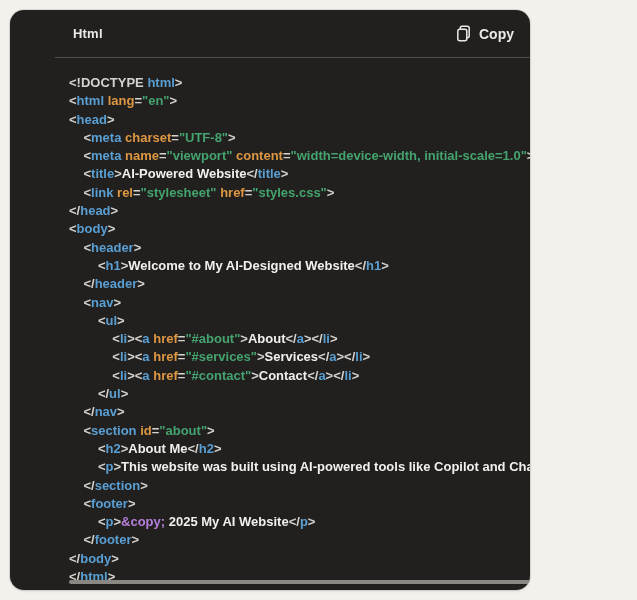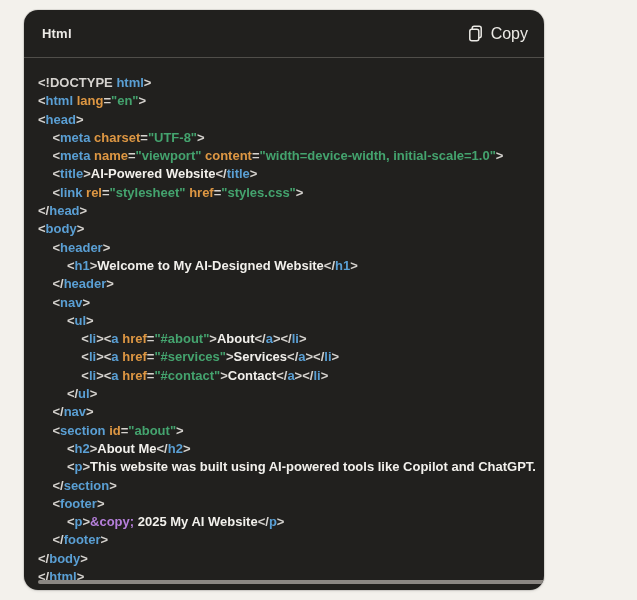--- a/index.html
+++ b/index.html
@@ -4,26 +4,27 @@
 <style>
   * { margin: 0; padding: 0; box-sizing: border-box; }
   html, body { width: 637px; height: 600px; }
   body {
     background: var(--page_bg, #f3f1ec);
     font-family: "Liberation Sans", sans-serif;
     overflow: hidden;
   }
   .card {
     position: absolute;
-    left: 24px; top: 10px;
+    left: 10px; top: 10px;
     width: 520px; height: 580px;
     background: var(--card_bg, #21201e);
     border-radius: 14px;
     box-shadow: 0 0 0 1px rgba(0,0,0,0.08), 0 1px 3px rgba(0,0,0,0.12);
     overflow: hidden;
+    padding-left: 45px;
   }
   .code-header {
     height: 48px;
     display: flex;
     align-items: center;
     justify-content: space-between;
     padding: 0 16px 0 18px;
     border-bottom: 1px solid var(--divider, #504e4a);
   }
   .lang-label {
@@ -36,22 +37,22 @@
     display: flex;
     align-items: center;
     gap: 8px;
     background: transparent;
     border: none;
     cursor: pointer;
     color: var(--label_text, #eceae6);
     font-family: "Liberation Sans", sans-serif;
   }
   .copy-btn .copy-label {
-    font-size: 16px;
-    font-weight: 400;
+    font-size: 14px;
+    font-weight: 700;
   }
   .copy-btn svg { display: block; }
   .code-area {
     position: relative;
     height: 531px;
     overflow: hidden;
   }
   pre.code {
     margin: 0;
     padding: 16px 0 0 14px;

